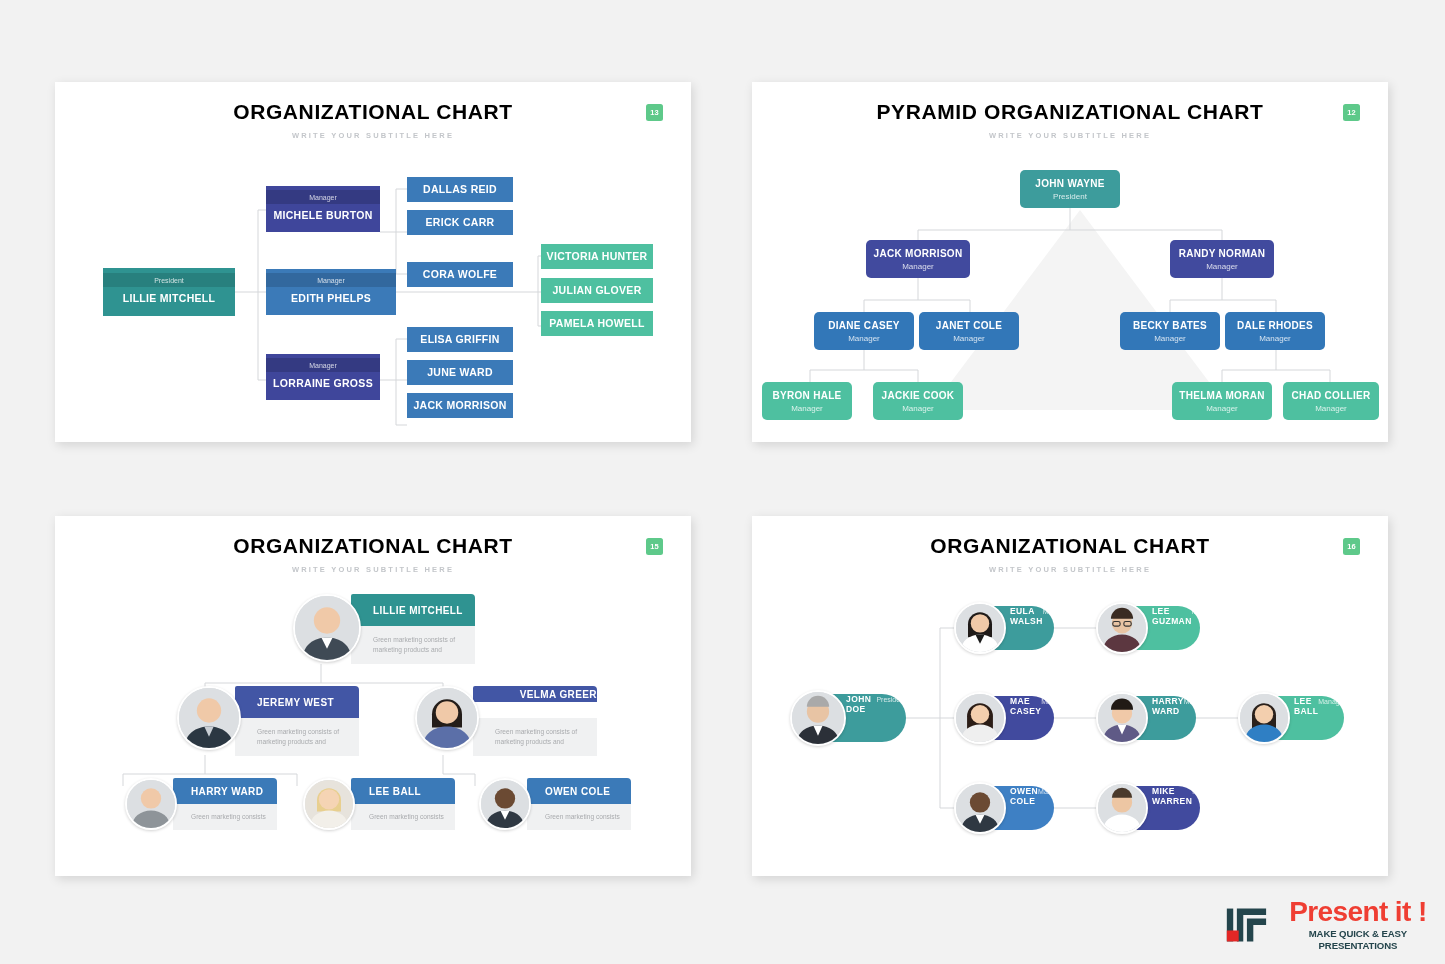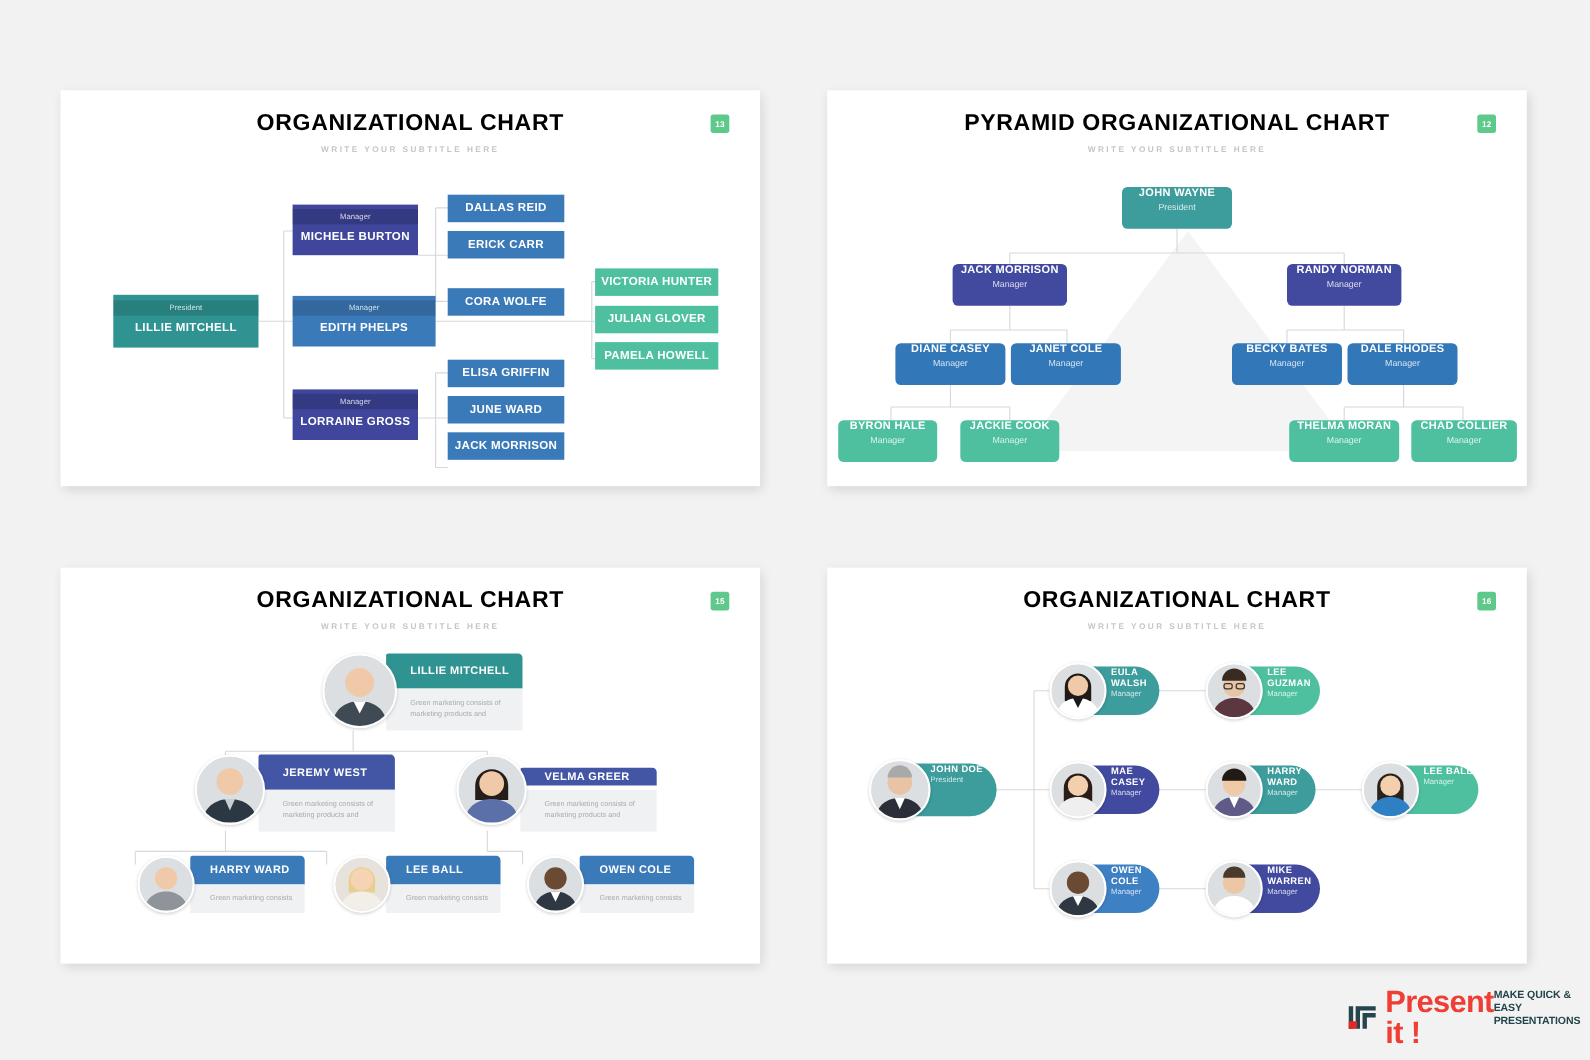--- a/index.html
+++ b/index.html
@@ -87,21 +87,21 @@
     left: 178px; top: 128px;
     width: 0; height: 0;
     border-left: 150px solid transparent;
     border-right: 150px solid transparent;
     border-bottom: 200px solid #f4f4f4;
   }
   .pyr-node {
     position: absolute;
     border-radius: 5px;
     display: flex; flex-direction: column;
-    align-items: center; 
+    align-items: center; justify-content: center;
     color: #fff;
   }
   .pyr-node .nm { font-size: 10px; font-weight: bold; letter-spacing: 0.3px; }
   .pyr-node .role { font-size: 8px; color: rgba(255,255,255,0.8); margin-top: 3px; }
   .p-teal  { background: #3d9c9c; }
   .p-navy  { background: #414a9e; }
   .p-blue  { background: #3277b8; }
   .p-green { background: #4ec0a0; }
 
   
@@ -134,41 +134,40 @@
     box-shadow: 0 1px 3px rgba(0,0,0,0.18);
     background: #d9dcdf;
   }
   .avatar svg { display: block; width: 100%; height: 100%; }
 
   
   .pill {
     position: absolute;
     border-radius: 999px;
     display: flex;
-    flex-direction: column;
-    justify-content: flex-start;
+    justify-content: space-between;
     color: #fff;
     padding-left: 52px;
   }
   .pill .nm { font-size: 8.5px; font-weight: bold; letter-spacing: 0.4px; }
   .pill .role { font-size: 7px; color: rgba(255,255,255,0.78); margin-top: 2px; }
   .q-teal  { background: #3d9c9c; }
   .q-green { background: #4ec0a0; }
   .q-navy  { background: #414a9e; }
   .q-blue  { background: #3e80c4; }
 
   
   #brand-logo {
     position: absolute;
     left: 1225px; top: 899px;
     width: 215px; height: 52px;
     display: flex; align-items: center;
   }
   #brand-logo .mark { width: 48px; height: 44px; margin-right: 7px; }
-  #brand-logo .words { display: flex; flex-direction: row; }
+  #brand-logo .words { display: flex; flex-direction: column; text-align: center; }
   #brand-logo .w-main {
     font-size: 28px; font-weight: bold; color: #ef3e33;
     letter-spacing: -0.6px; line-height: 28px;
   }
   #brand-logo .w-sub {
     font-size: 9.6px; font-weight: bold; color: #24454c;
     letter-spacing: -0.1px; line-height: 12px; margin-top: 2px;
   }
 </style>
 </head>
@@ -387,21 +386,21 @@
       <svg viewBox="0 0 64 64">
           <rect width="64" height="64" fill="#dcdfe2"></rect>
           <circle cx="32" cy="24" r="13" fill="#f0c9a8"></circle>
           <path d="M6 64c0-15 12-23 26-23s26 8 26 23z" fill="#2b3742"></path>
           <path d="M27 41h10l-5 11z" fill="#c9ced4"></path>
         </svg>
     </div>
   </div>
 
   <div class="photo-card" style="left:360px; top:170px; width:182px; height:70px;">
-    <div class="bar c-navy" style="left:58px; top:12px; width:124px; height:16px; padding-left:22px;">
+    <div class="bar c-navy" style="left:58px; top:0; width:124px; height:16px; padding-left:22px;justify-content:flex-end;">
       <span>VELMA GREER</span>
     </div>
     <div class="body" style="left:58px; top:32px; width:124px; height:38px; padding-left:22px; padding-right:6px;">
       <span>Green marketing consists of marketing products and</span>
     </div>
     <div class="avatar" style="left:0; top:0; width:64px; height:64px;">
       <svg viewBox="0 0 64 64">
           <rect width="64" height="64" fill="#dcdfe2"></rect>
           <path d="M16 28a16 16 0 0132 0v14H16z" fill="#241d19"></path>
           <circle cx="32" cy="26" r="12" fill="#f0c9a8"></circle>

